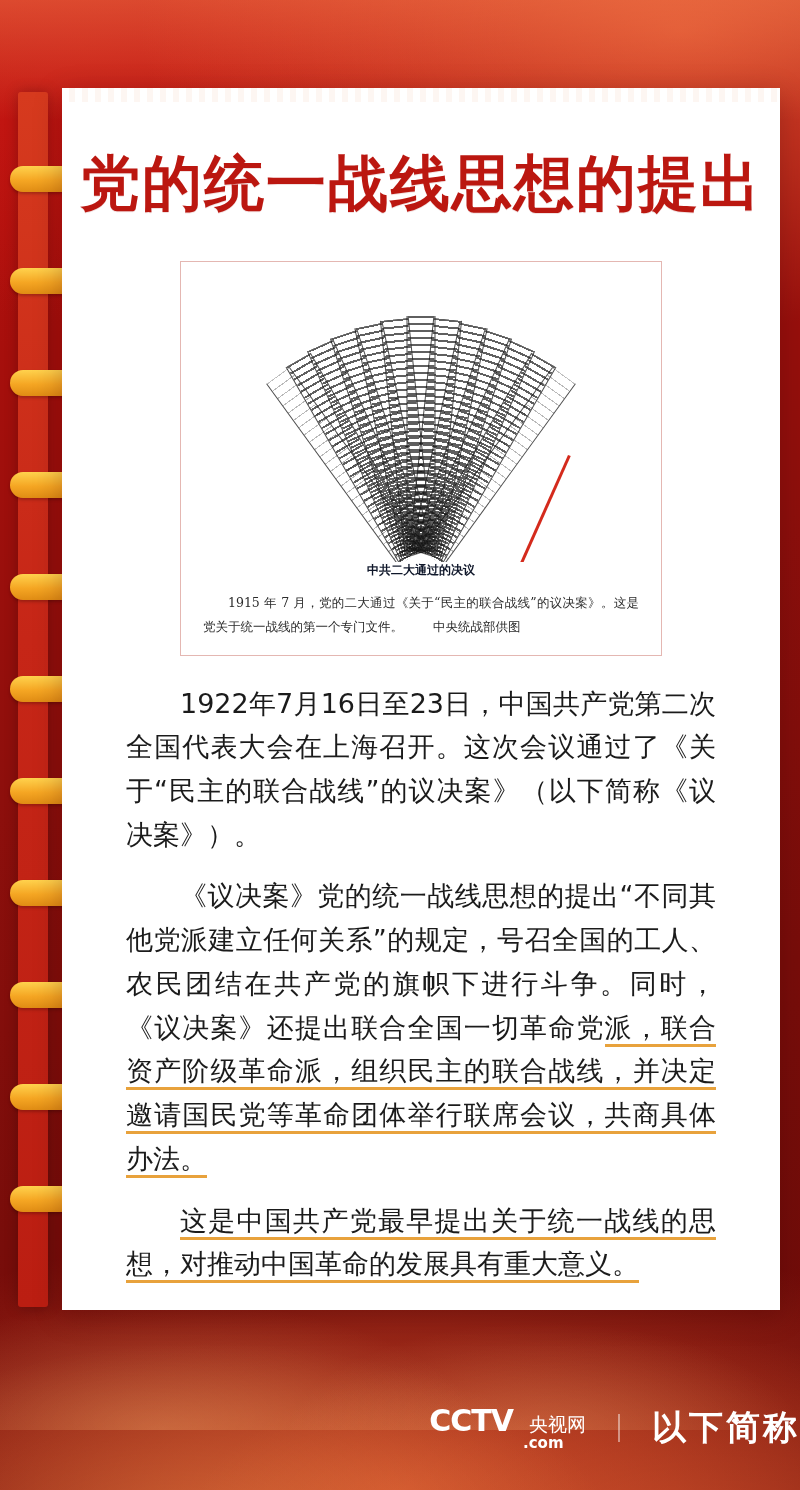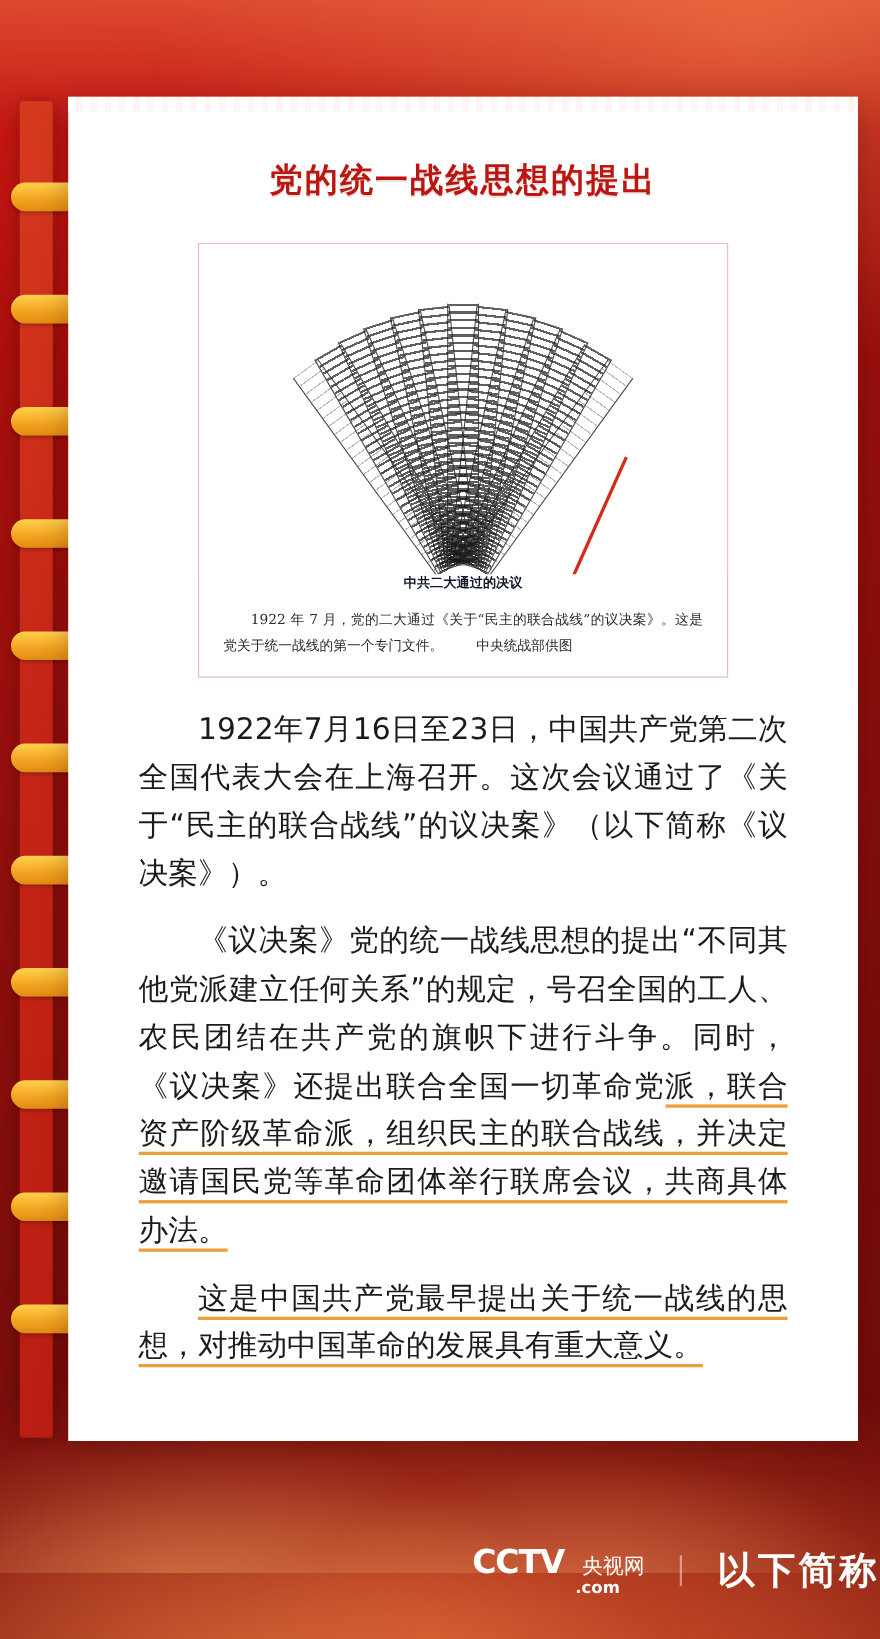--- a/index.html
+++ b/index.html
@@ -113,21 +113,21 @@
     content: "";
     position: absolute;
     left: 0; right: 0; top: 0;
     height: 14px;
     background: repeating-linear-gradient(90deg, #ffffff 0 7px, #fdf6f2 7px 13px);
   }
 
   .title {
     margin: 56px 0 0 0;
     text-align: center;
-    font-size: 30px;
+    font-size: 60px;
     font-weight: 700;
     letter-spacing: 2px;
     color: #bb1710;
     font-family: "DejaVu Sans", "Liberation Sans", sans-serif;
     text-shadow: 0 1px 0 rgba(140,10,6,0.12);
   }
 
   
   .figure {
     margin: 36px auto 0 auto;
@@ -345,21 +345,21 @@
           <div class="strip" style="transform: translateX(-50%) rotate(-12deg); height: 233.8px;"></div>
           <div class="strip" style="transform: translateX(-50%) rotate(-18deg); height: 231.7px;"></div>
           <div class="strip" style="transform: translateX(-50%) rotate(-24deg); height: 229.6px;"></div>
           <div class="strip" style="transform: translateX(-50%) rotate(-30deg); height: 227.5px;"></div>
           <div class="strip blank" style="transform: translateX(-50%) rotate(-36deg); height: 225.4px;"></div>
         <div class="red-mark"></div>
       </div>
     </div>
     <div class="fig-caption-title">中共二大通过的决议</div>
     <div class="fig-caption">
-      <span>1922 年 7 月，党的二大通过《关于“民主的联合战线”的议决案》。这是党关于统一战线的第一个专门文件。</span>
+      <span>1915 年 7 月，党的二大通过《关于“民主的联合战线”的议决案》。这是党关于统一战线的第一个专门文件。</span>
       <span class="fig-credit">中央统战部供图</span>
     </div>
   </div>
 
   <div class="body-text" id="body-text">
       <p class="para"><span>1922年7月16日至23日，中国共产党第二次全国代表大会在上海召开。这次会议通过了《关于“民主的联合战线”的议决案》（以下简称《议决案》）。</span></p>
       <p class="para"><span>《议决案》党的统一战线思想的提出“不同其他党派建立任何关系”的规定，号召全国的工人、农民团结在共产党的旗帜下进行斗争。同时，《议决案》还提出联合全国一切革命党</span><span class="u">派，联合资产阶级革命派，组织民主的联合战线，并决定邀请国民党等革命团体举行联席会议，共商具体办法。</span></p>
       <p class="para"><span class="u">这是中国共产党最早提出关于统一战线的思想，对推动中国革命的发展具有重大意义。</span></p>
     </div>
 </div>

